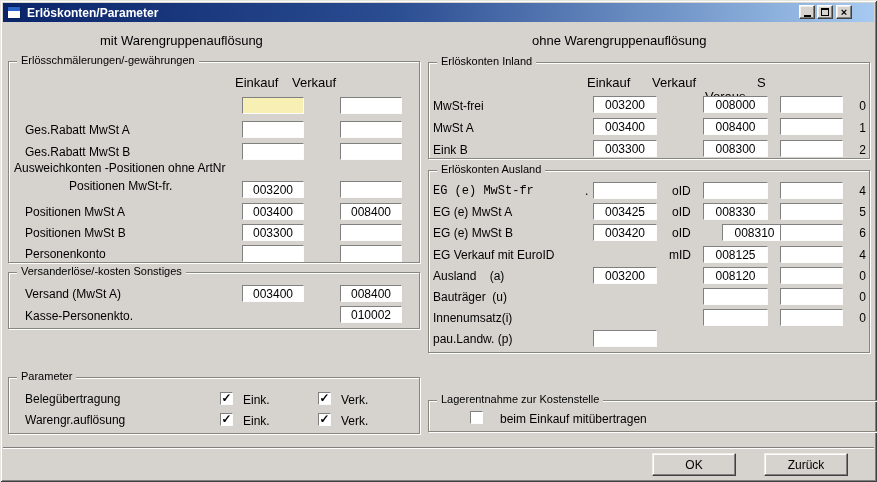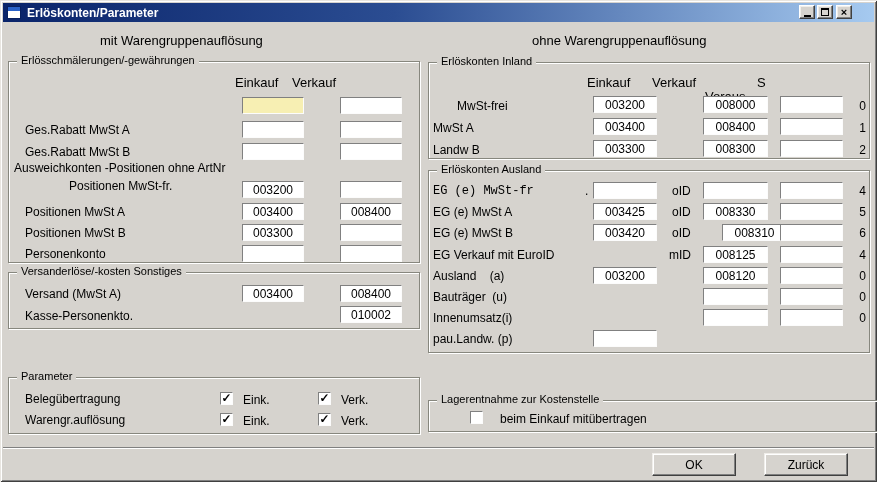--- a/index.html
+++ b/index.html
@@ -143,33 +143,33 @@
   <span class="lbl" style="left:341px;top:414px;">Verk.</span>
 
   <div class="gb" style="left:428px;top:62px;width:442px;height:97px;padding-left:46px;">
     <span class="gb-legend">Erlöskonten Inland</span>
   </div>
   <span class="colhead" style="left:587px;top:75px;">Einkauf</span>
   <span class="colhead" style="left:652px;top:75px;">Verkauf</span>
   <span class="colhead" style="left:705px;top:89px;">Voraus</span>
   <span class="colhead" style="left:757px;top:75px;">S</span>
 
-  <span class="lbl" style="left:433px;top:99px;margin-left:24px;">MwSt-frei</span>
+  <span class="lbl" style="left:433px;top:99px;">MwSt-frei</span>
   <input class="field w-eink" style="left: 593px; top: 96px;" value="003200">
   <input class="field w-verk" style="left: 703px; top: 96px;" value="008000">
   <input class="field w-vor" style="left: 780px; top: 96px;">
   <span class="num" style="left:840px;top:99px;">0</span>
 
   <span class="lbl" style="left:433px;top:121px;">MwSt A</span>
   <input class="field w-eink" style="left: 593px; top: 118px;" value="003400">
   <input class="field w-verk" style="left: 703px; top: 118px;" value="008400">
   <input class="field w-vor" style="left: 780px; top: 118px;">
   <span class="num" style="left:840px;top:121px;">1</span>
 
-  <span class="lbl" style="left:433px;top:143px;">Landw B</span>
+  <span class="lbl" style="left:433px;top:143px;">Eink B</span>
   <input class="field w-eink" style="left: 593px; top: 140px;" value="003300">
   <input class="field w-verk" style="left: 703px; top: 140px;" value="008300">
   <input class="field w-vor" style="left: 780px; top: 140px;">
   <span class="num" style="left:840px;top:143px;">2</span>
 
   <div class="gb" style="left:428px;top:170px;width:442px;height:183px;">
     <span class="gb-legend">Erlöskonten Ausland</span>
   </div>
 
   <span class="lbl" style="left:433px;top:184px;font-family:Liberation Mono, monospace;">EG (e) MwSt-fr</span>

